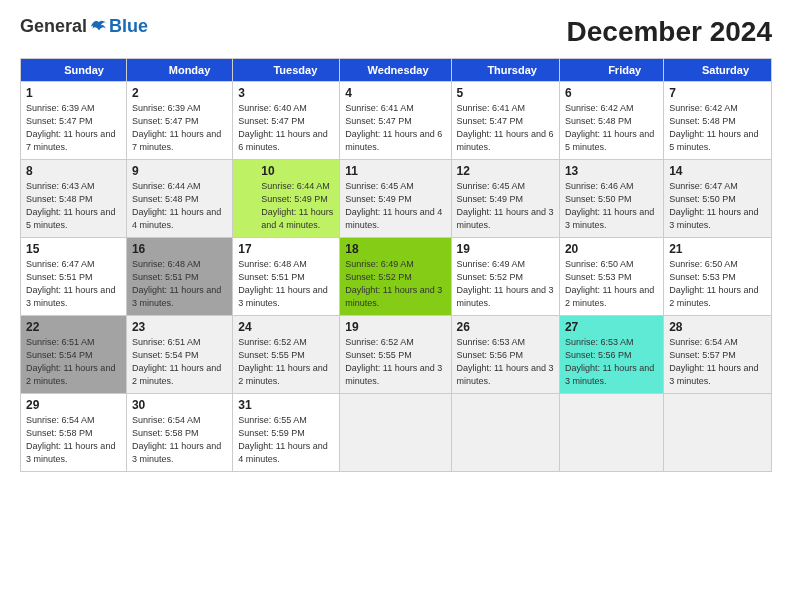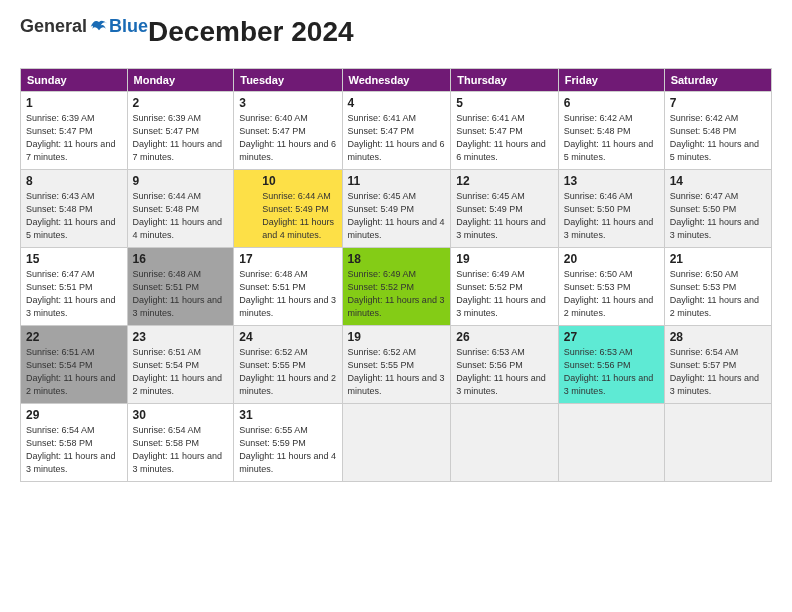--- a/index.html
+++ b/index.html
@@ -11,22 +11,23 @@
       overflow: hidden;
     }
     .page {
       width: 792px;
       height: 612px;
       background: #fff;
       padding: 16px 20px 10px 20px;
     }
     .header {
       display: flex;
+      justify-content: space-between;
       align-items: flex-start;
-      margin-bottom: 20px;
+      margin-bottom: 10px;
     }
     .logo {
       display: flex;
       flex-direction: column;
       align-items: flex-start;
     }
     .logo-text {
       display: flex;
       align-items: center;
       font-size: 18px;
@@ -54,24 +55,24 @@
     .location {
       font-size: 13px;
       color: #555;
     }
     .calendar {
       width: 100%;
       border-collapse: collapse;
       font-size: 9.5px;
     }
     .calendar thead tr th {
-      background: #701a75;
+      background: #1d4ed8;
       color: #fff;
-      text-align: left;
-      padding: 5px 6px;
+      text-align: right;
+      padding: 5px 22px;
       font-size: 11px;
       font-weight: bold;
       border: 1px solid #ccc;
     }
     .calendar tbody tr td {
       vertical-align: top;
       border: 1px solid #ccc;
       padding: 4px 5px;
       width: 113px;
       height: 78px;
@@ -163,21 +164,21 @@
         </tr>
         <tr>
           <td style="background: rgb(240, 240, 240);">
         <span class="day-number">8</span>
         <span class="day-info">Sunrise: 6:43 AM<br>Sunset: 5:48 PM<br>Daylight: 11 hours and 5 minutes.</span>
       </td>
           <td style="background: rgb(240, 240, 240);">
         <span class="day-number">9</span>
         <span class="day-info">Sunrise: 6:44 AM<br>Sunset: 5:48 PM<br>Daylight: 11 hours and 4 minutes.</span>
       </td>
-          <td style="background: #fde047; padding-left: 28px;">
+          <td style="background: #bef264; padding-left: 28px;">
         <span class="day-number">10</span>
         <span class="day-info">Sunrise: 6:44 AM<br>Sunset: 5:49 PM<br>Daylight: 11 hours and 4 minutes.</span>
       </td>
           <td style="background: rgb(240, 240, 240);">
         <span class="day-number">11</span>
         <span class="day-info">Sunrise: 6:45 AM<br>Sunset: 5:49 PM<br>Daylight: 11 hours and 4 minutes.</span>
       </td>
           <td style="background: rgb(240, 240, 240);">
         <span class="day-number">12</span>
         <span class="day-info">Sunrise: 6:45 AM<br>Sunset: 5:49 PM<br>Daylight: 11 hours and 3 minutes.</span>

